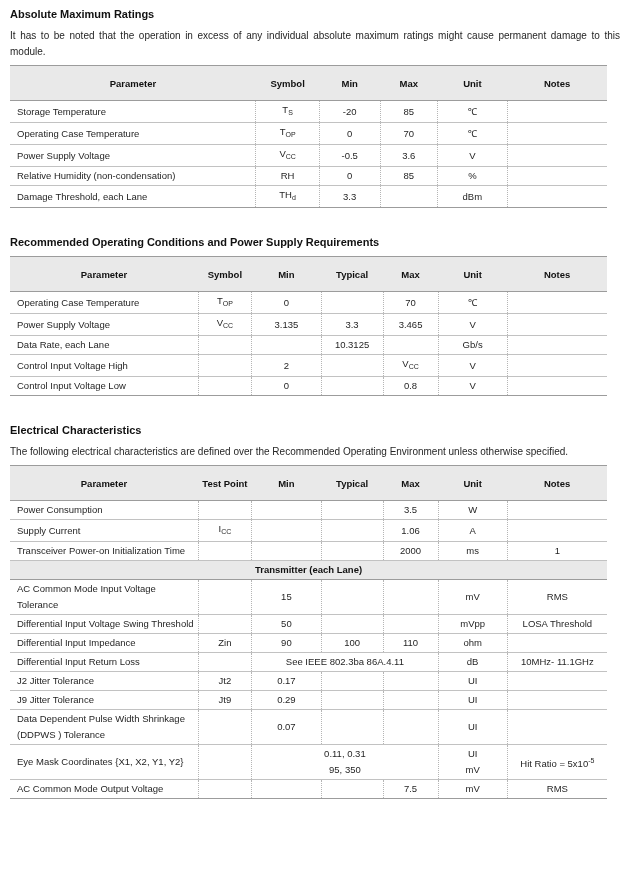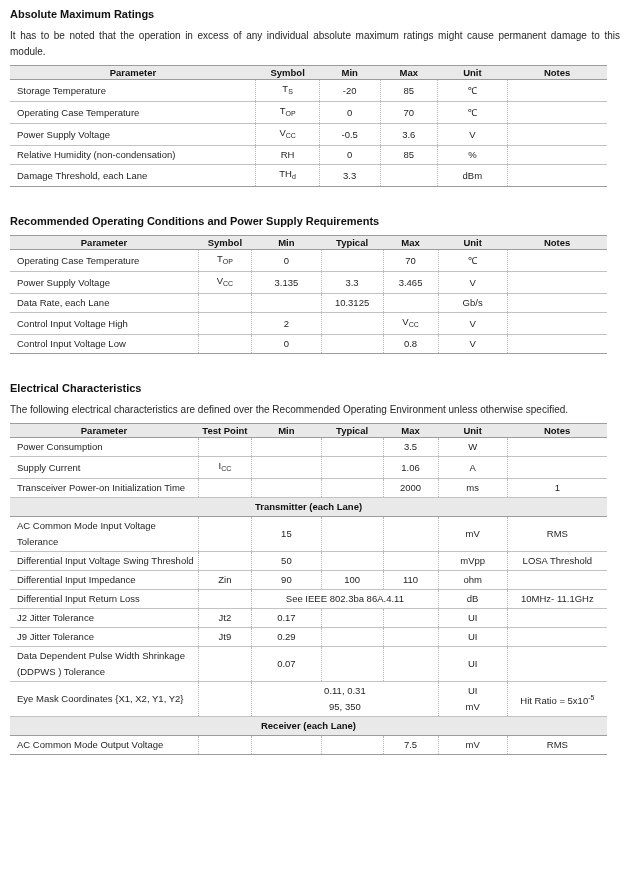--- a/index.html
+++ b/index.html
@@ -19,21 +19,21 @@
     margin:0 0 5px 0; color:#262626;
   }
   table.dtable {
     border-collapse:collapse; table-layout:fixed;
     width:597px; font-size:9.5px;
     margin:0 0 28px 0;
   }
   table.dtable thead th {
     background:var(--header-bg,#e9e9e9);
     font-weight:bold; font-size:9.5px; color:#111;
-    height:14px; text-align:center; vertical-align:middle;
+    height:35px; text-align:center; vertical-align:middle;
     border-top:1px solid var(--border-dark,#9c9c9c);
     border-bottom:1px solid var(--border-dark,#9c9c9c);
     padding:1px 2px;
   }
   table.dtable td {
     height:18px; line-height:16px;
     text-align:center; vertical-align:middle;
     border-bottom:1px solid var(--grid,#c2c2c2);
     padding:1px 2px; color:#1f1f1f;
   }
@@ -313,23 +313,20 @@
             <td></td>
           </tr>
           <tr>
             <td class="param">Eye Mask Coordinates {X1, X2, Y1, Y2}</td>
             <td></td>
             <td colspan="3">0.11, 0.31<br>95, 350</td>
             <td>UI<br>mV</td>
             <td><span>Hit Ratio = 5x10</span><sup>-5</sup></td>
           </tr>
           <tr>
-            <td colspan="7" class="section-cell">Receiver (each Lane)</td>
-          </tr>
-          <tr>
             <td class="param">AC Common Mode Output Voltage</td>
             <td></td>
             <td></td>
             <td></td>
             <td>7.5</td>
             <td>mV</td>
             <td>RMS</td>
           </tr>
         </tbody>
       </table>

